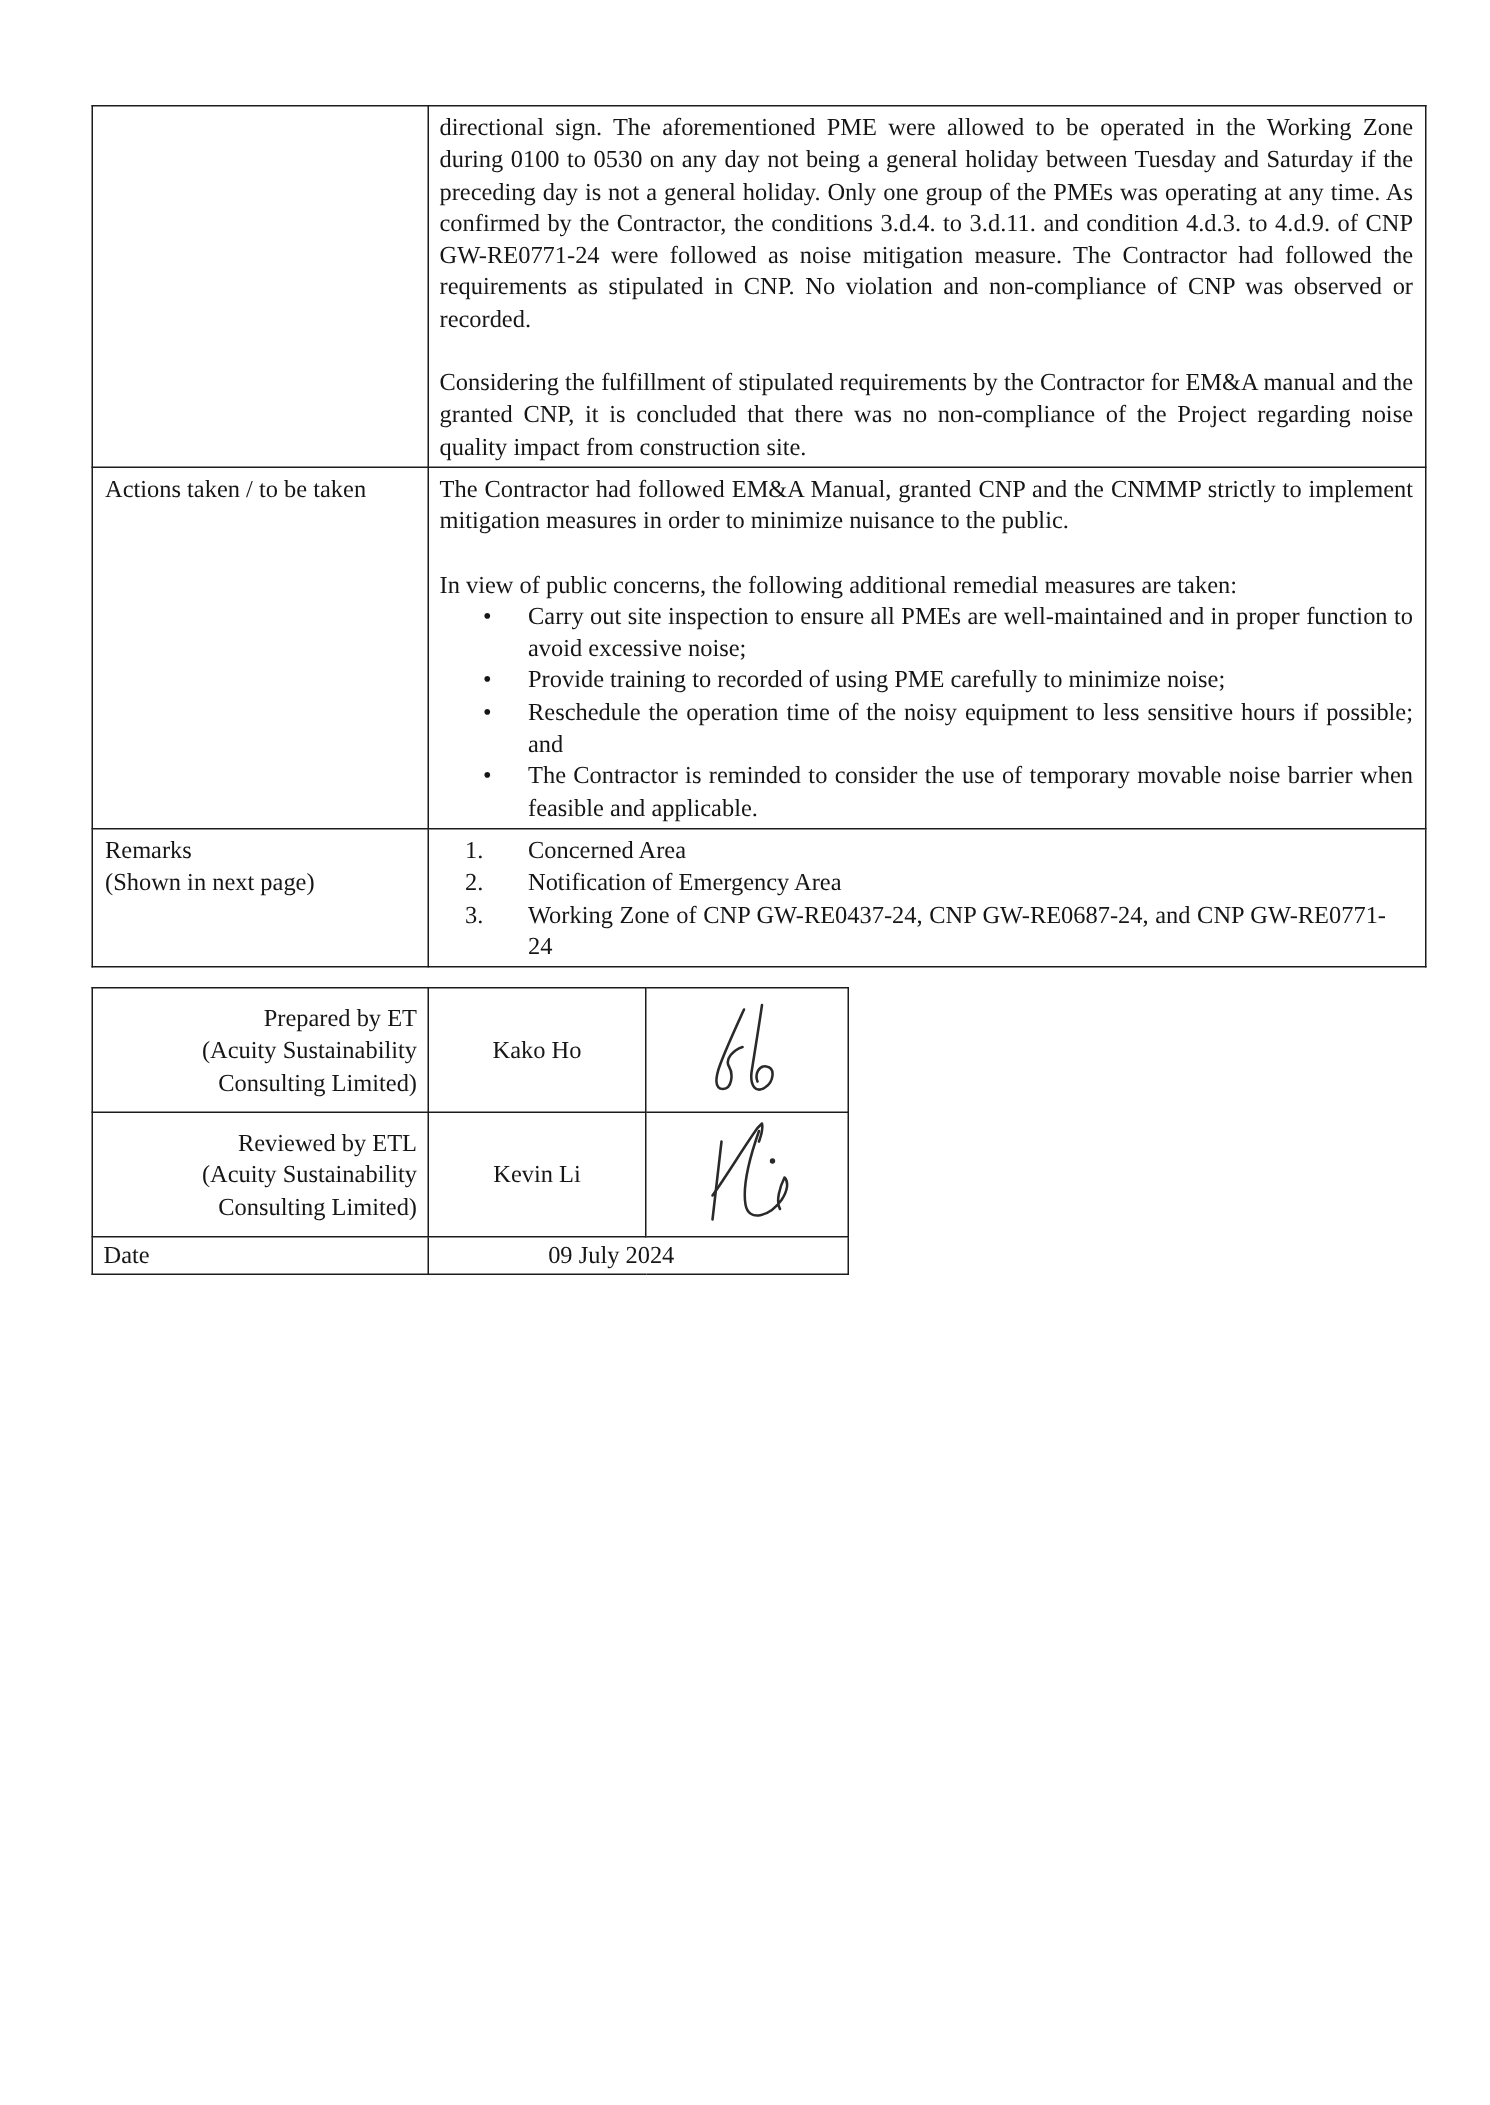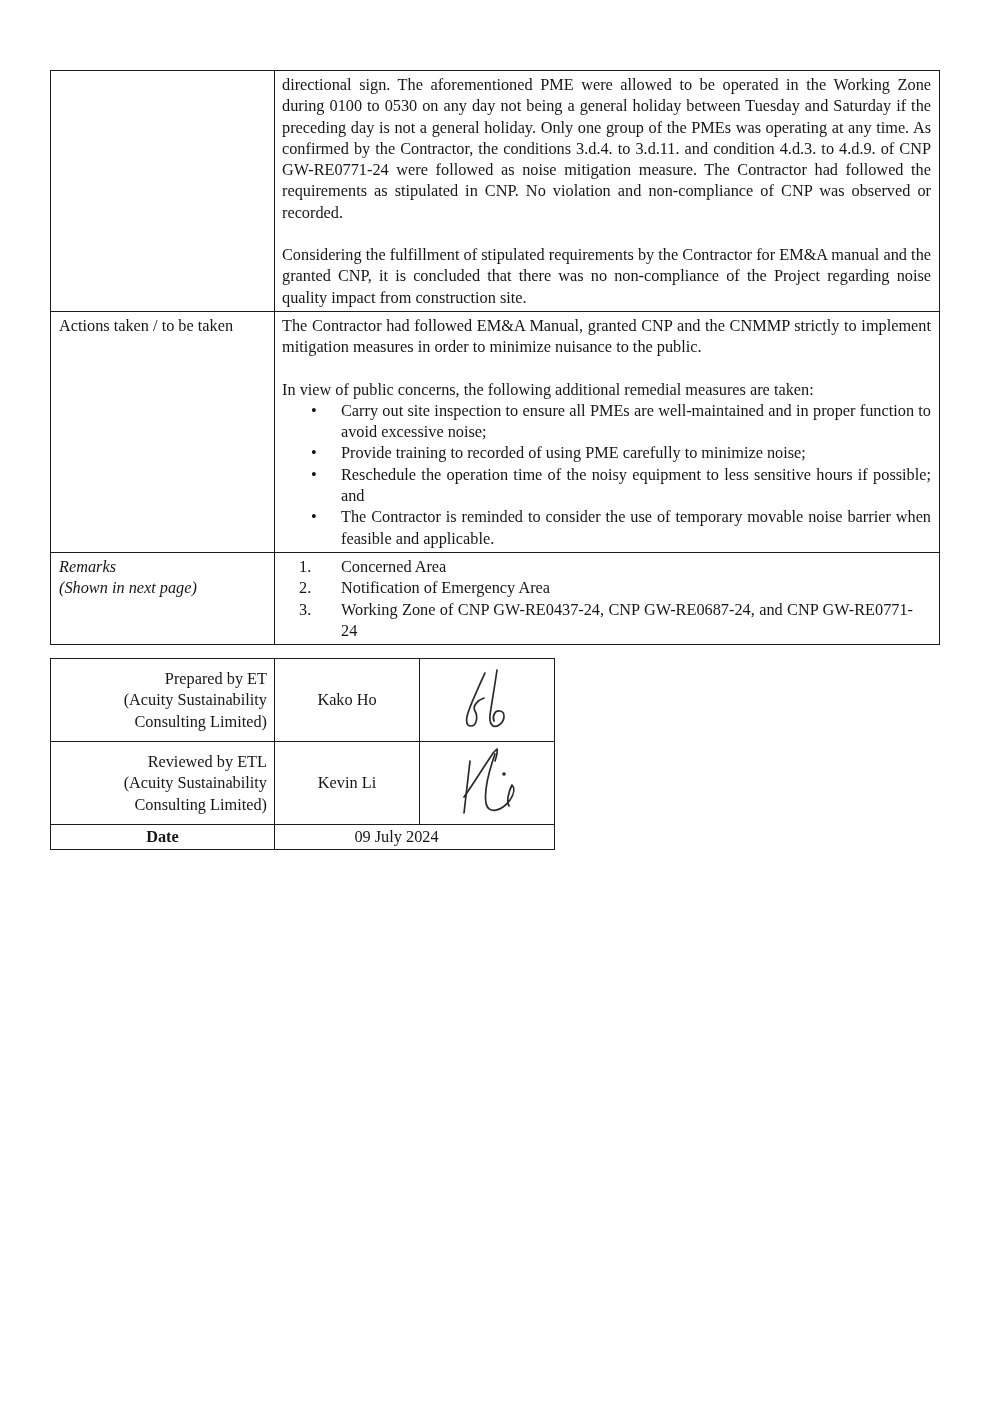--- a/index.html
+++ b/index.html
@@ -5,35 +5,35 @@
   * { box-sizing: border-box; }
   html, body { margin: 0; padding: 0; }
   body {
     width: 993px; height: 1403px;
     background: #ffffff;
     font-family: "Liberation Serif", "DejaVu Serif", serif;
     color: #161616;
     position: relative;
     overflow: hidden;
   }
-  .doc { position: absolute; left: 50px; top: 70px; }
+  .doc { position: absolute; left: 61px; top: 70px; }
 
   table { border-collapse: collapse; }
   td { border: 1.5px solid #1c1c1c; vertical-align: top; font-size: 16.3px; line-height: 21.3px; }
 
   .main { width: 889px; table-layout: fixed; }
   .main .c1 { width: 224px; }
   .main .c2 { width: 665px; }
   .main tr.h1 { height: 234px; }
   .main tr.h2 { height: 240px; }
   .main tr.h3 { height: 78px; }
 
   .label   { padding: 3px 6px 3px 8px; }
   .content { padding: 3px 8px 3px 7px; }
-  .prelines { white-space: pre-line; font-style: italic; }
+  .prelines { white-space: pre-line; }
 
   .para { margin: 0; text-align: justify; }
   .gap  { margin-top: 21px; }
 
   .b-item { position: relative; padding-left: 59px; text-align: justify; }
   .b-item .mark { position: absolute; left: 29px; top: 0; }
   .n-item { position: relative; padding-left: 59px; padding-right: 18px; text-align: justify; }
   .n-item .mark { position: absolute; left: 17px; top: 0; }
 
   .signoff { margin-top: 13px; width: 504px; table-layout: fixed; }
@@ -42,21 +42,21 @@
   .signoff .cC { width: 135px; }
   .signoff tr.hs { height: 83px; }
   .signoff tr.hv { height: 78px; }
   .signoff tr.hd { height: 25px; }
   .signoff .role {
     text-align: right; vertical-align: middle;
     padding: 4px 7px; white-space: pre-line;
   }
   .signoff .name { text-align: center; vertical-align: middle; padding: 2px 4px; }
   .signoff .sig  { text-align: center; vertical-align: middle; padding: 0; }
-  .signoff .date-label { text-align: center; vertical-align: middle; padding: 1px 7px; font-weight: bold; }
+  .signoff .date-label { text-align: left; vertical-align: middle; padding: 1px 7px; }
   .signoff .date-value { text-align: center; vertical-align: middle; padding: 1px 40px 1px 4px; }
 
   .sig svg { display: block; margin: 0 auto; }
   .sig path { fill: none; stroke: #2a2a2a; stroke-width: 1.7; stroke-linecap: round; stroke-linejoin: round; }
   .sig circle { fill: #2a2a2a; stroke: none; }
 </style>
 </head>
 <body>
 
 <div class="doc">

